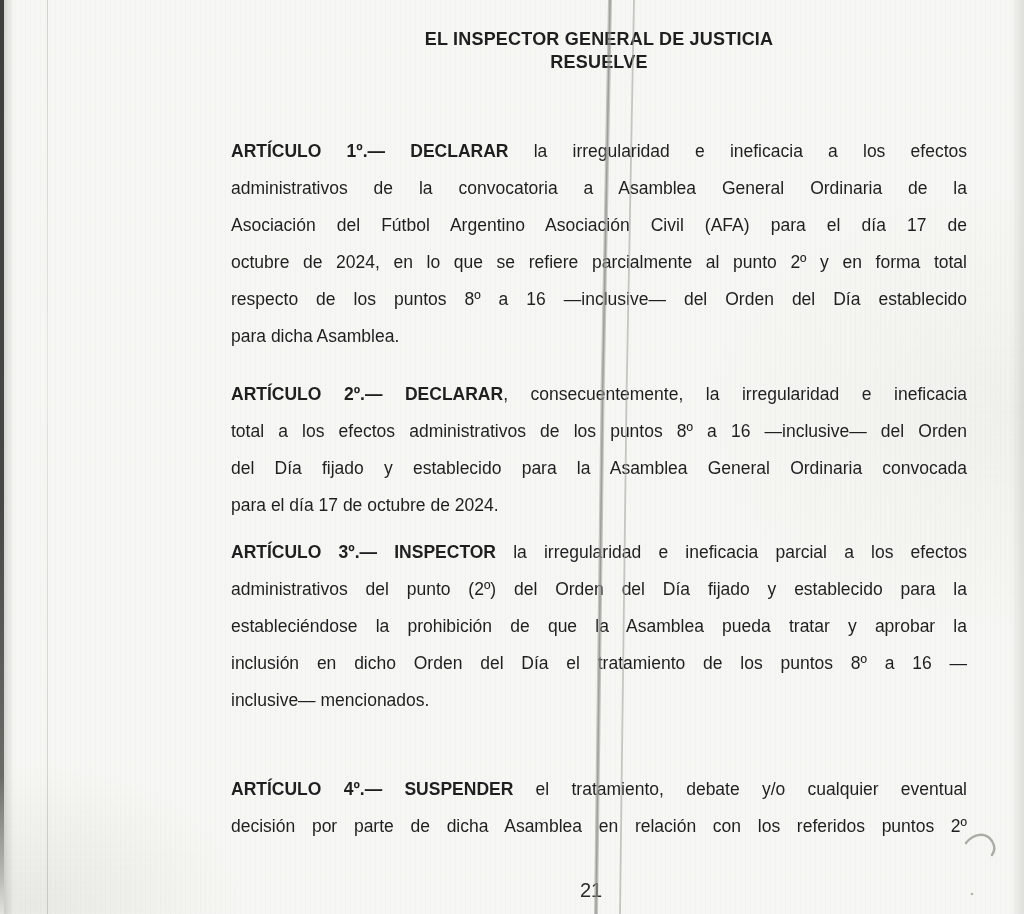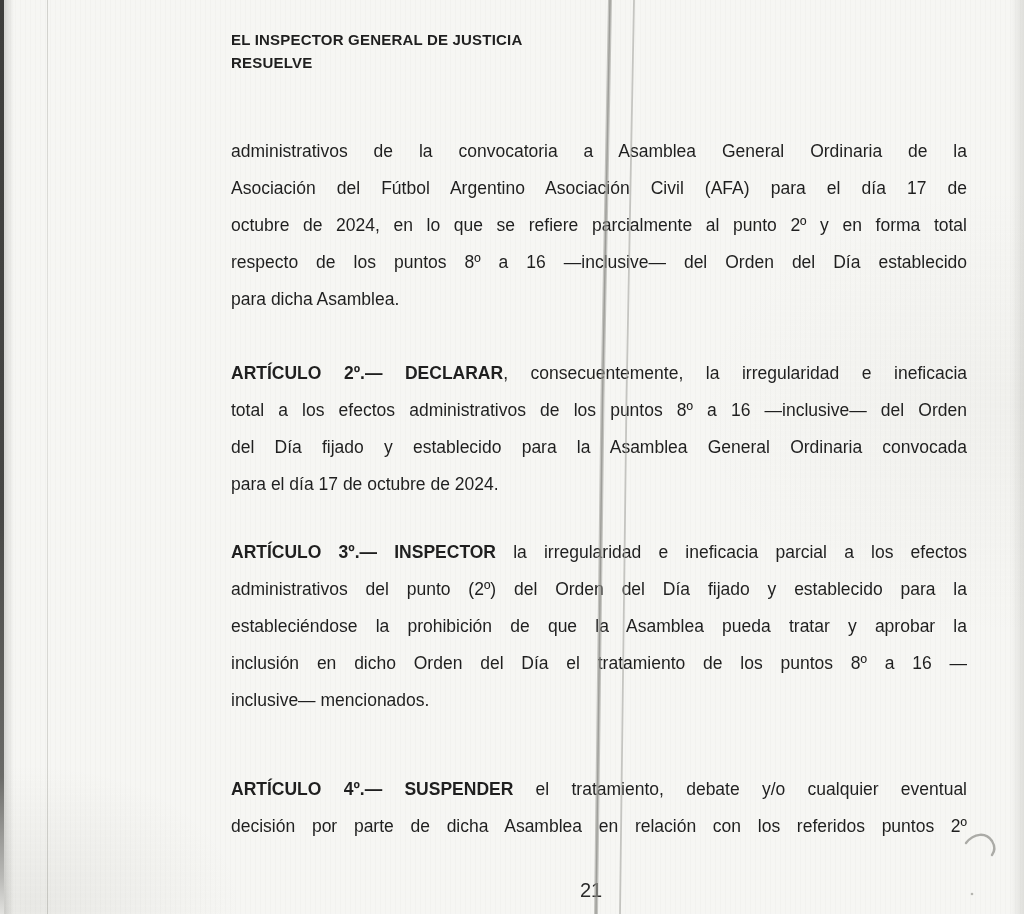--- a/index.html
+++ b/index.html
@@ -45,29 +45,29 @@
     pointer-events: none;
   }
   .fold-svg { z-index: 4; }
   .mark-svg { z-index: 4; }
 
   .text-col {
     position: absolute; left: 231px; top: 0; width: 736px; height: 100%; z-index: 2;
   }
   .doc-title {
     position: absolute; top: 28px; left: 0; width: 100%;
-    font-weight: bold;
-    font-size: 15px; line-height: 23px; letter-spacing: 0.2px;
+    text-align: center; font-weight: bold;
+    font-size: 18px; line-height: 23px; letter-spacing: 0.2px;
   }
   .article {
     position: absolute; left: 0; width: 100%;
     font-size: 17.5px; line-height: 37px;
   }
   .art-1 { top: 133px; }
-  .art-2 { top: 355px; }
+  .art-2 { top: 376px; }
   .art-3 { top: 534px; }
   .art-4 { top: 771px; }
   .ln { text-align: justify; text-align-last: justify; white-space: normal; }
   .ln.last { text-align: right; text-align-last: left; }
   .ln b { font-weight: bold; }
 
   .page-num {
     position: absolute; left: 573px; top: 879px; width: 36px; z-index: 2;
     text-align: center; font-size: 20px; color: #2a2a2a;
   }
@@ -89,20 +89,21 @@
   </svg>
 
   <div class="text-col">
 
     <div class="doc-title">
       <div>EL INSPECTOR GENERAL DE JUSTICIA</div>
       <div>RESUELVE</div>
     </div>
 
     <div class="article art-1">
+      <div class="ln"><b>ARTÍCULO 1º.— DECLARAR</b><span> la irregularidad e ineficacia a los efectos</span></div>
       <div class="ln">administrativos de la convocatoria a Asamblea General Ordinaria de la</div>
       <div class="ln">Asociación del Fútbol Argentino Asociación Civil (AFA) para el día 17 de</div>
       <div class="ln">octubre de 2024, en lo que se refiere parcialmente al punto 2º y en forma total</div>
       <div class="ln">respecto de los puntos 8º a 16 —inclusive— del Orden del Día establecido</div>
       <div class="ln last">para dicha Asamblea.</div>
     </div>
 
     <div class="article art-2">
       <div class="ln"><b>ARTÍCULO 2º.— DECLARAR</b><span>, consecuentemente, la irregularidad e ineficacia</span></div>
       <div class="ln">total a los efectos administrativos de los puntos 8º a 16 —inclusive— del Orden</div>

